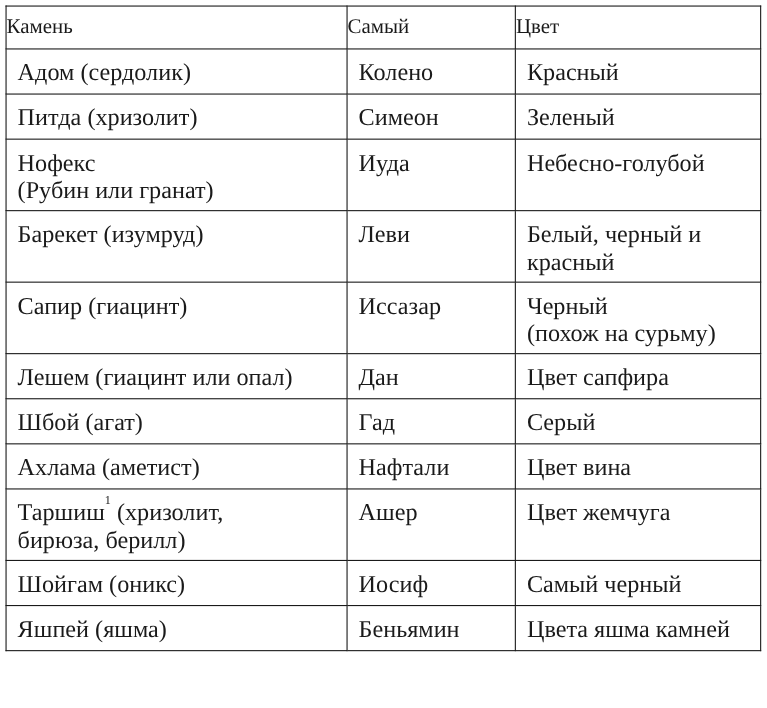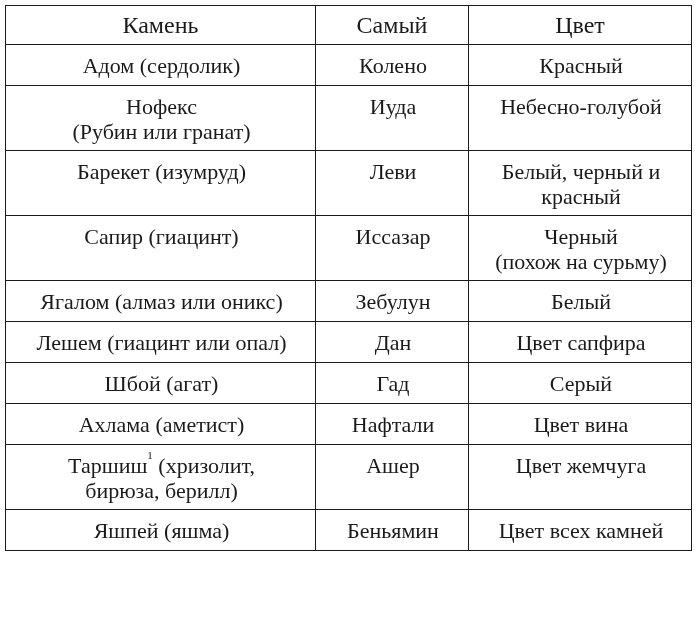--- a/index.html
+++ b/index.html
@@ -9,26 +9,26 @@
     width: 686px;
     border-collapse: collapse;
     font-family: "Liberation Serif", "DejaVu Serif", serif;
     color: #1a1a1a;
     table-layout: fixed;
   }
   table.stones td, table.stones th {
     border: 1.5px solid #1a1a1a;
     padding: 0 8px 0 10px;
     vertical-align: top;
-    text-align: center;
+    text-align: left;
     font-weight: normal;
   }
   table.stones th {
-    text-align: center;
-    font-size: 24px;
+    text-align: left;
+    font-size: 19px;
     height: 38px;
     vertical-align: middle;
     padding: 0;
   }
   table.stones td {
     font-size: 22px;
     line-height: 25px;
     padding-top: 8px;
     padding-bottom: 6px;
   }
@@ -55,20 +55,25 @@
       <th>Самый</th>
       <th>Цвет</th>
     </tr>
   </thead>
   <tbody>
     <tr class="r1">
       <td>Адом (сердолик)</td>
       <td>Колено</td>
       <td>Красный</td>
     </tr>
+    <tr class="r1">
+      <td>Питда (хризолит)</td>
+      <td>Симеон</td>
+      <td>Зеленый</td>
+    </tr>
     <tr class="r2">
       <td>
         <span class="line">Нофекс</span>
         <span class="line">(Рубин или гранат)</span>
       </td>
       <td>Иуда</td>
       <td>Небесно-голубой</td>
     </tr>
     <tr class="r2">
       <td>Барекет (изумруд)</td>
@@ -80,25 +85,20 @@
     </tr>
     <tr class="r2">
       <td>Сапир (гиацинт)</td>
       <td>Иссазар</td>
       <td>
         <span class="line">Черный</span>
         <span class="line">(похож на сурьму)</span>
       </td>
     </tr>
     <tr class="r1">
-      <td>Ягалом (алмаз или оникс)</td>
-      <td>Зебулун</td>
-      <td>Белый</td>
-    </tr>
-    <tr class="r1">
       <td>Лешем (гиацинт или опал)</td>
       <td>Дан</td>
       <td>Цвет сапфира</td>
     </tr>
     <tr class="r1">
       <td>Шбой (агат)</td>
       <td>Гад</td>
       <td>Серый</td>
     </tr>
     <tr class="r1">
@@ -108,18 +108,23 @@
     </tr>
     <tr class="r2">
       <td>
         <span class="line"><span>Таршиш</span><sup>1</sup> <span>(хризолит,</span></span>
         <span class="line">бирюза, берилл)</span>
       </td>
       <td>Ашер</td>
       <td>Цвет жемчуга</td>
     </tr>
     <tr class="r1">
+      <td>Шойгам (оникс)</td>
+      <td>Иосиф</td>
+      <td>Самый черный</td>
+    </tr>
+    <tr class="r1">
       <td>Яшпей (яшма)</td>
       <td>Беньямин</td>
-      <td>Цвет всех камней</td>
+      <td>Цвета яшма камней</td>
     </tr>
   </tbody>
 </table>
 
 </body></html>

